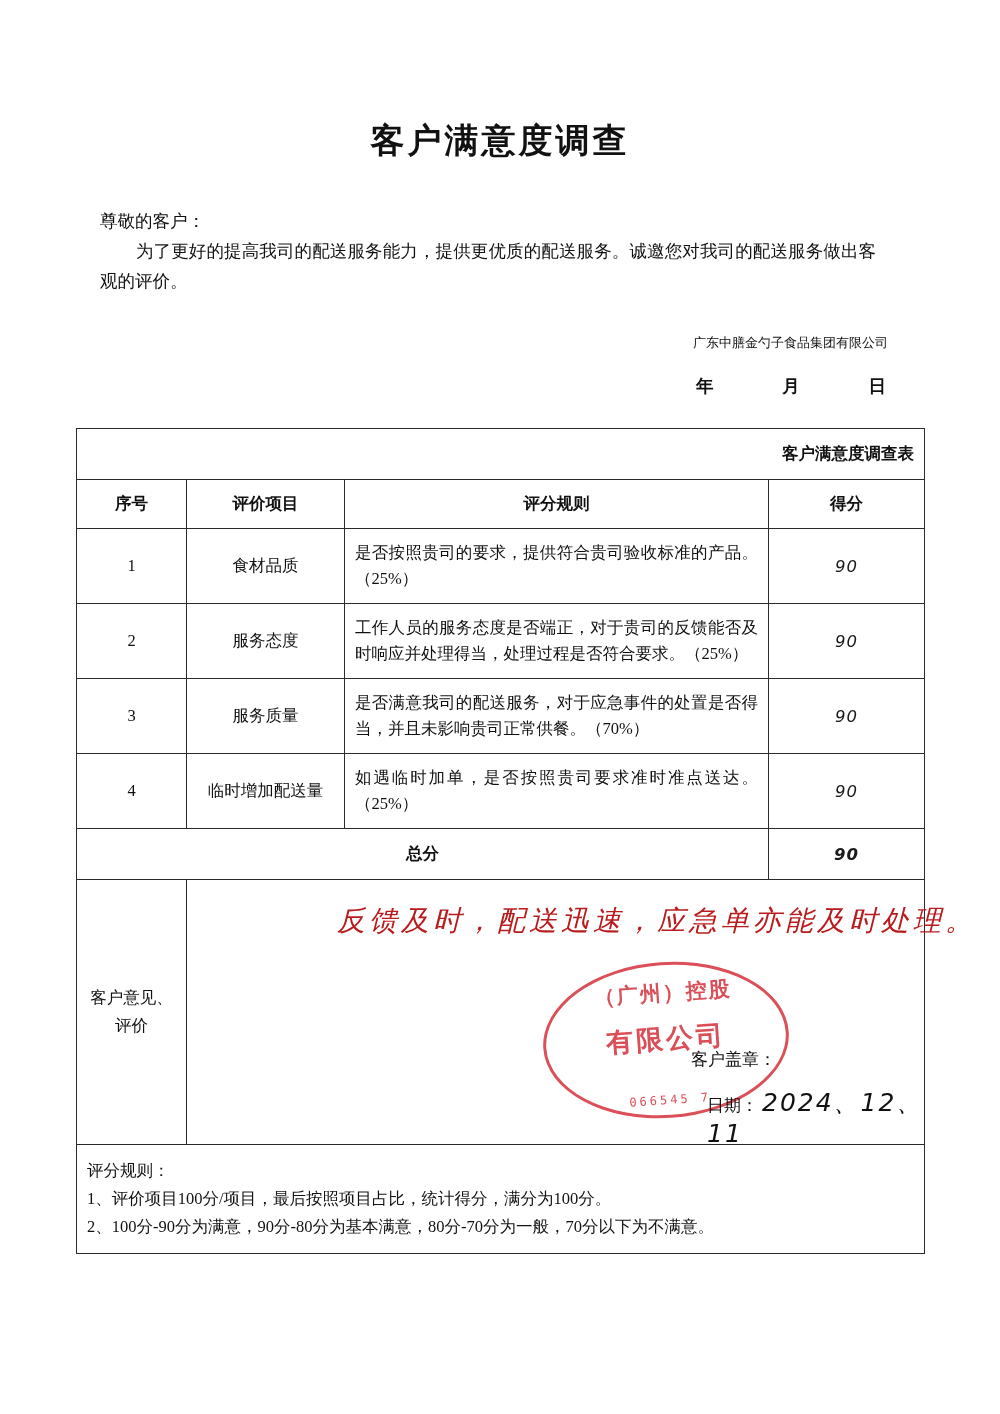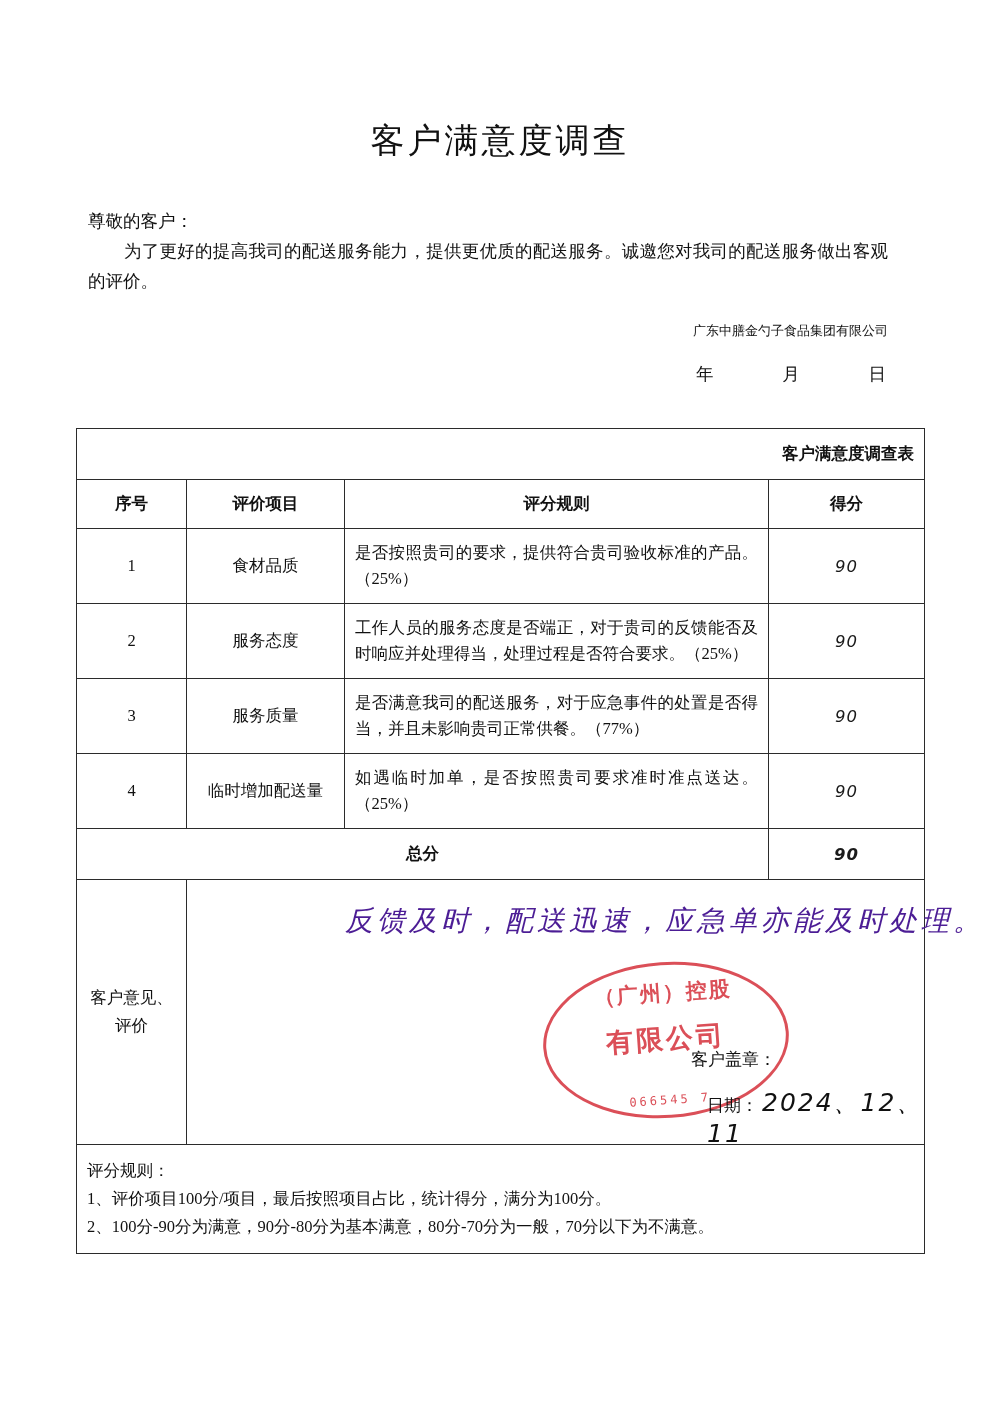--- a/index.html
+++ b/index.html
@@ -20,30 +20,30 @@
     left: 0; top: 0;
     width: 1000px;
     height: 1414px;
     background: #fff;
   }
 
   
   .doc-title {
     text-align: center;
     font-size: 34px;
-    font-weight: normal;
+    font-weight: bold;
     letter-spacing: 3px;
     margin: 0;
     padding-top: 118px;
     font-family: "Liberation Serif", "DejaVu Serif", serif;
   }
 
   
   .intro {
-    margin: 0;
+    margin: 12px;
     padding: 0 112px 0 88px;
     font-size: 17.5px;
     line-height: 30px;
     text-align: justify;
   }
   .intro-block { margin-top: 42px; }
   .intro p { margin: 0; }
   .indent { text-indent: 36px; }
 
   .company-line {
@@ -51,20 +51,21 @@
     padding: 26px 112px 0 0;
     text-align: right;
     font-size: 13px;
   }
   .date-line {
     margin: 0;
     padding: 22px 112px 0 0;
     text-align: right;
     font-size: 17.5px;
     letter-spacing: 2px;
+    font-weight: bold;
   }
   .date-line span { display: inline-block; }
   .date-gap { width: 54px; }
 
   
   .tbl-wrap {
     position: absolute;
     left: 76px;
     top: 428px;
     width: 848px;
@@ -154,22 +155,21 @@
   }
   .handwriting {
     position: absolute;
     left: 150px;
     top: 22px;
     font-size: 28px;
     font-family: "DejaVu Sans", sans-serif;
     font-style: italic;
     letter-spacing: 4px;
     white-space: nowrap;
-    color: #4c1d95;
-    margin-left: 8px;
+    color: #b91c1c;
   }
   .stamp {
     position: absolute;
     left: 356px;
     top: 82px;
     width: 240px;
     height: 150px;
     border: 3px solid #d8414a;
     border-radius: 50%;
     transform: rotate(-4deg);
@@ -291,21 +291,21 @@
       <tr class="row-item">
         <td class="t-center">2</td>
         <td class="t-center">服务态度</td>
         <td class="crit">工作人员的服务态度是否端正，对于贵司的反馈能否及时响应并处理得当，处理过程是否符合要求。（25%）</td>
         <td class="score">90</td>
       </tr>
 
       <tr class="row-item">
         <td class="t-center">3</td>
         <td class="t-center">服务质量</td>
-        <td class="crit">是否满意我司的配送服务，对于应急事件的处置是否得当，并且未影响贵司正常供餐。（77%）</td>
+        <td class="crit">是否满意我司的配送服务，对于应急事件的处置是否得当，并且未影响贵司正常供餐。（70%）</td>
         <td class="score">90</td>
       </tr>
 
       <tr class="row-item">
         <td class="t-center">4</td>
         <td class="t-center">临时增加配送量</td>
         <td class="crit">如遇临时加单，是否按照贵司要求准时准点送达。（25%）</td>
         <td class="score">90</td>
       </tr>
 

